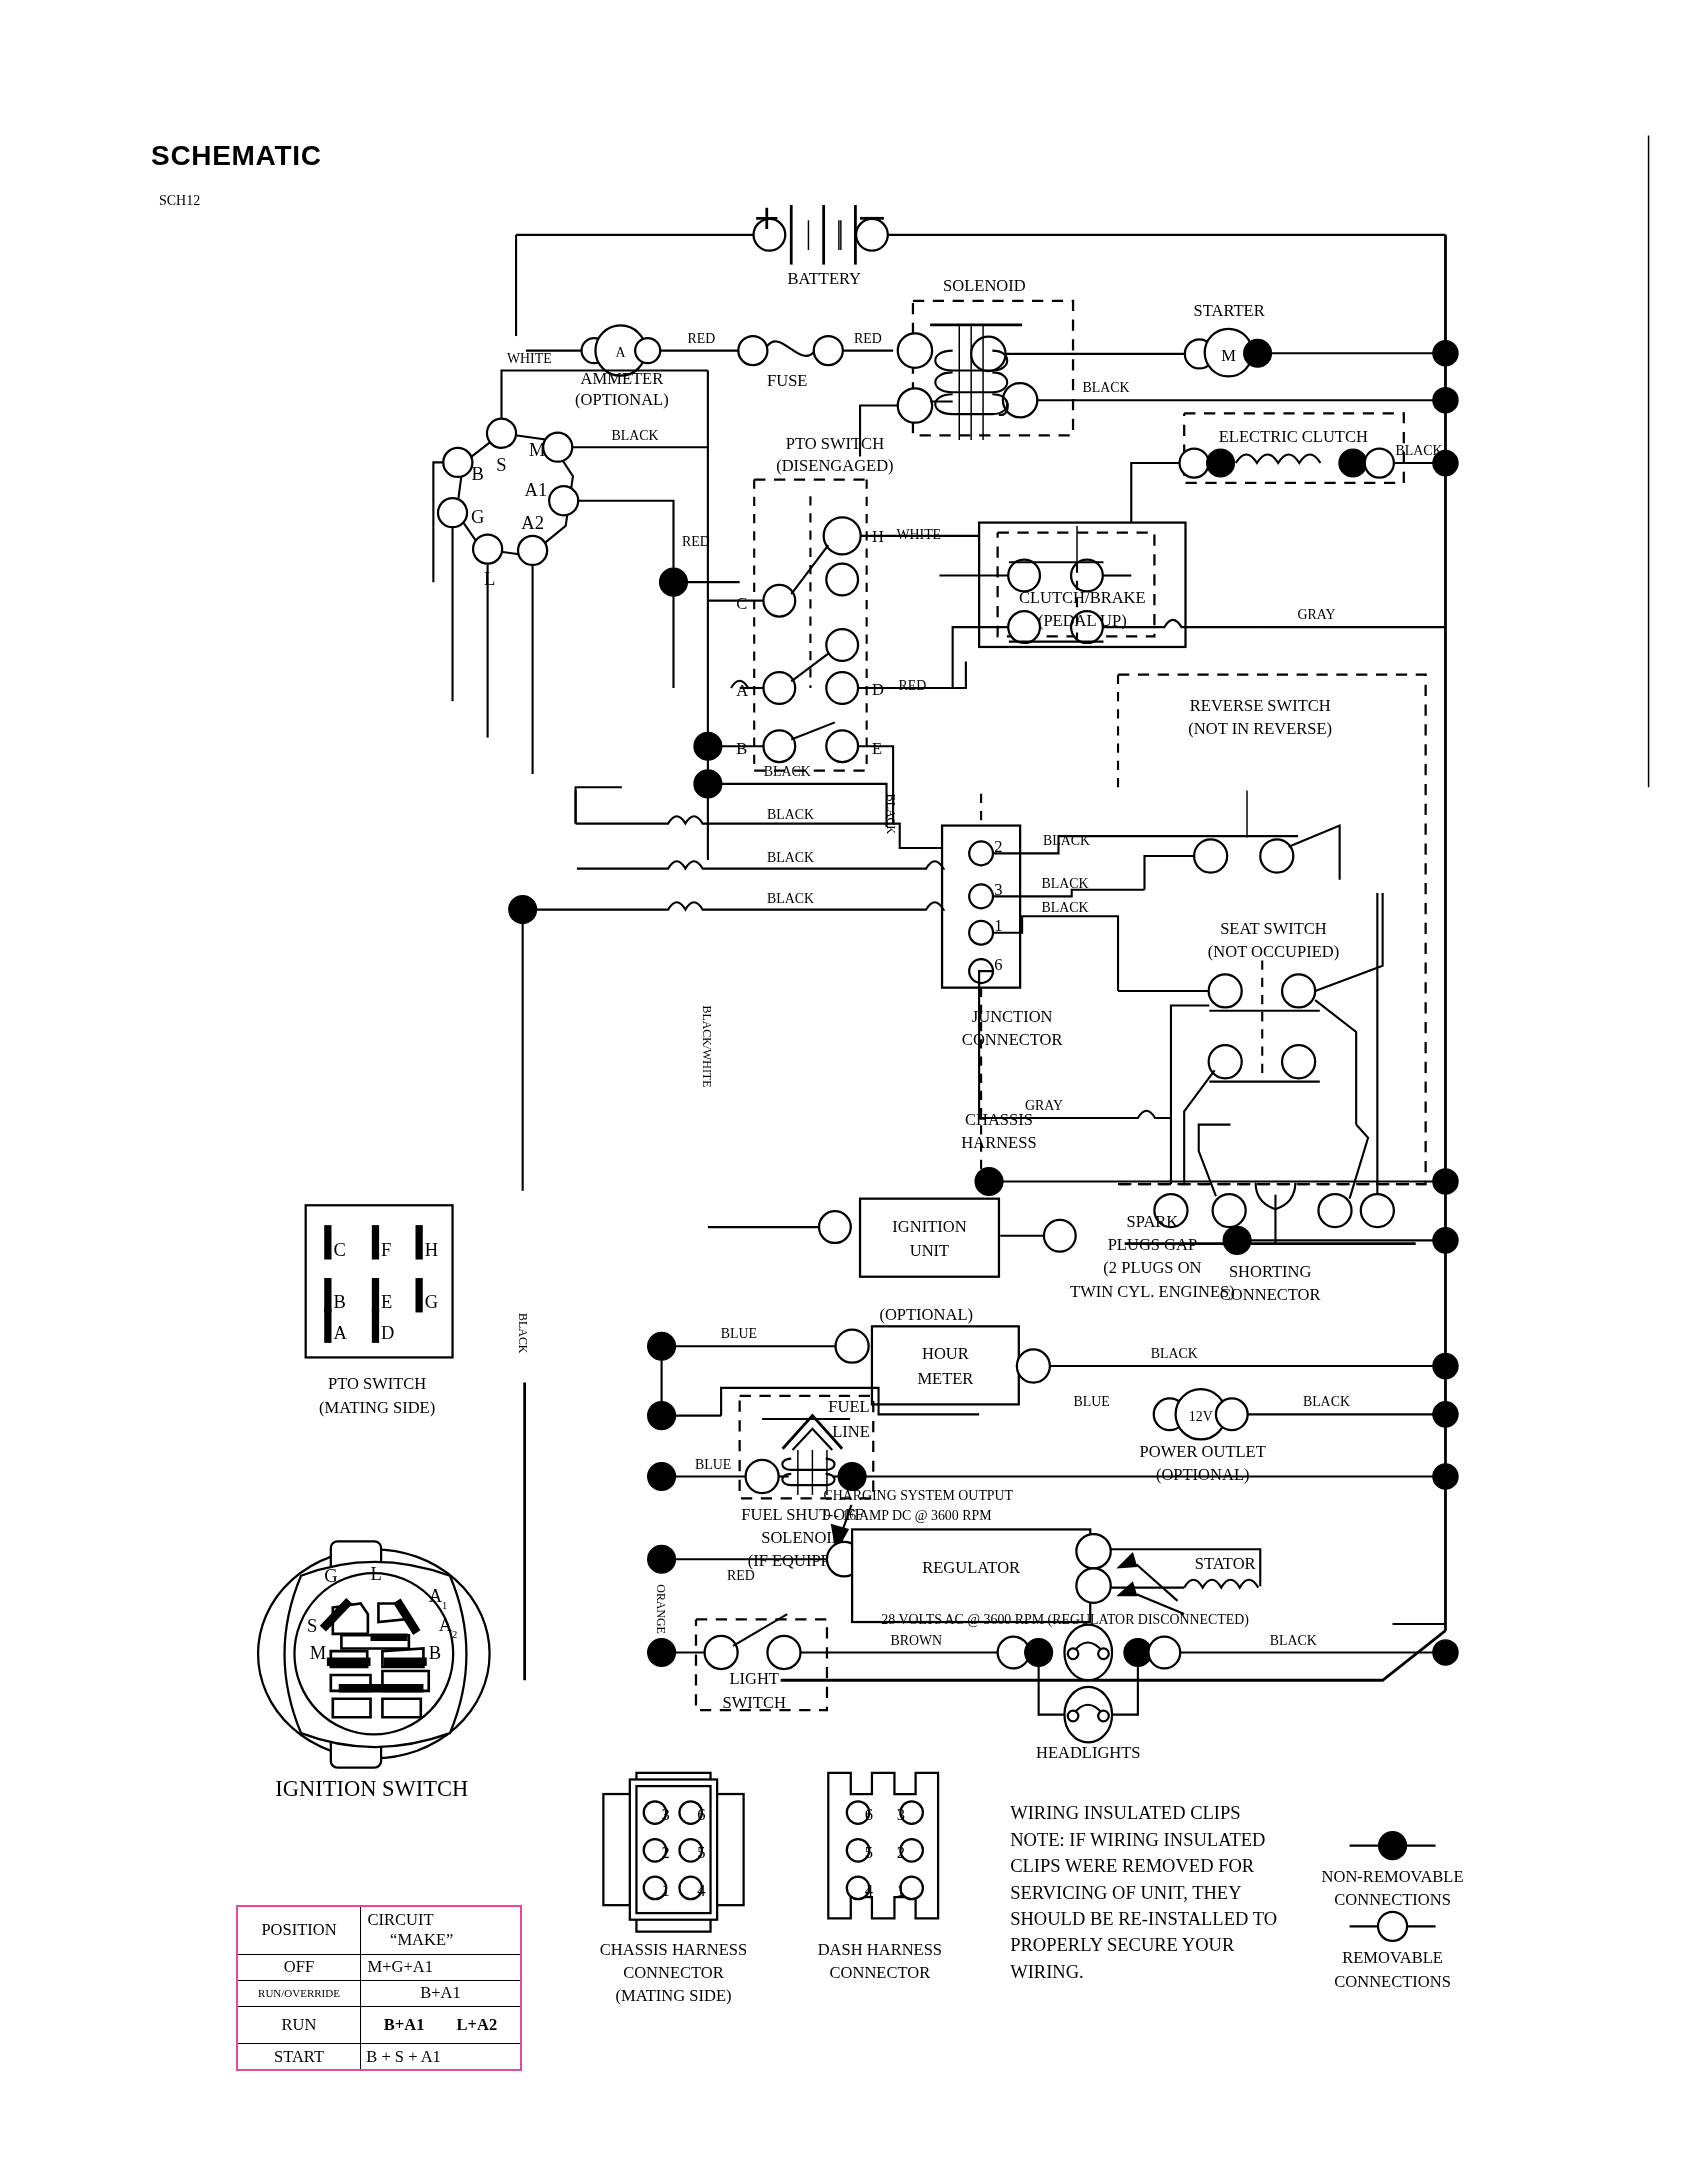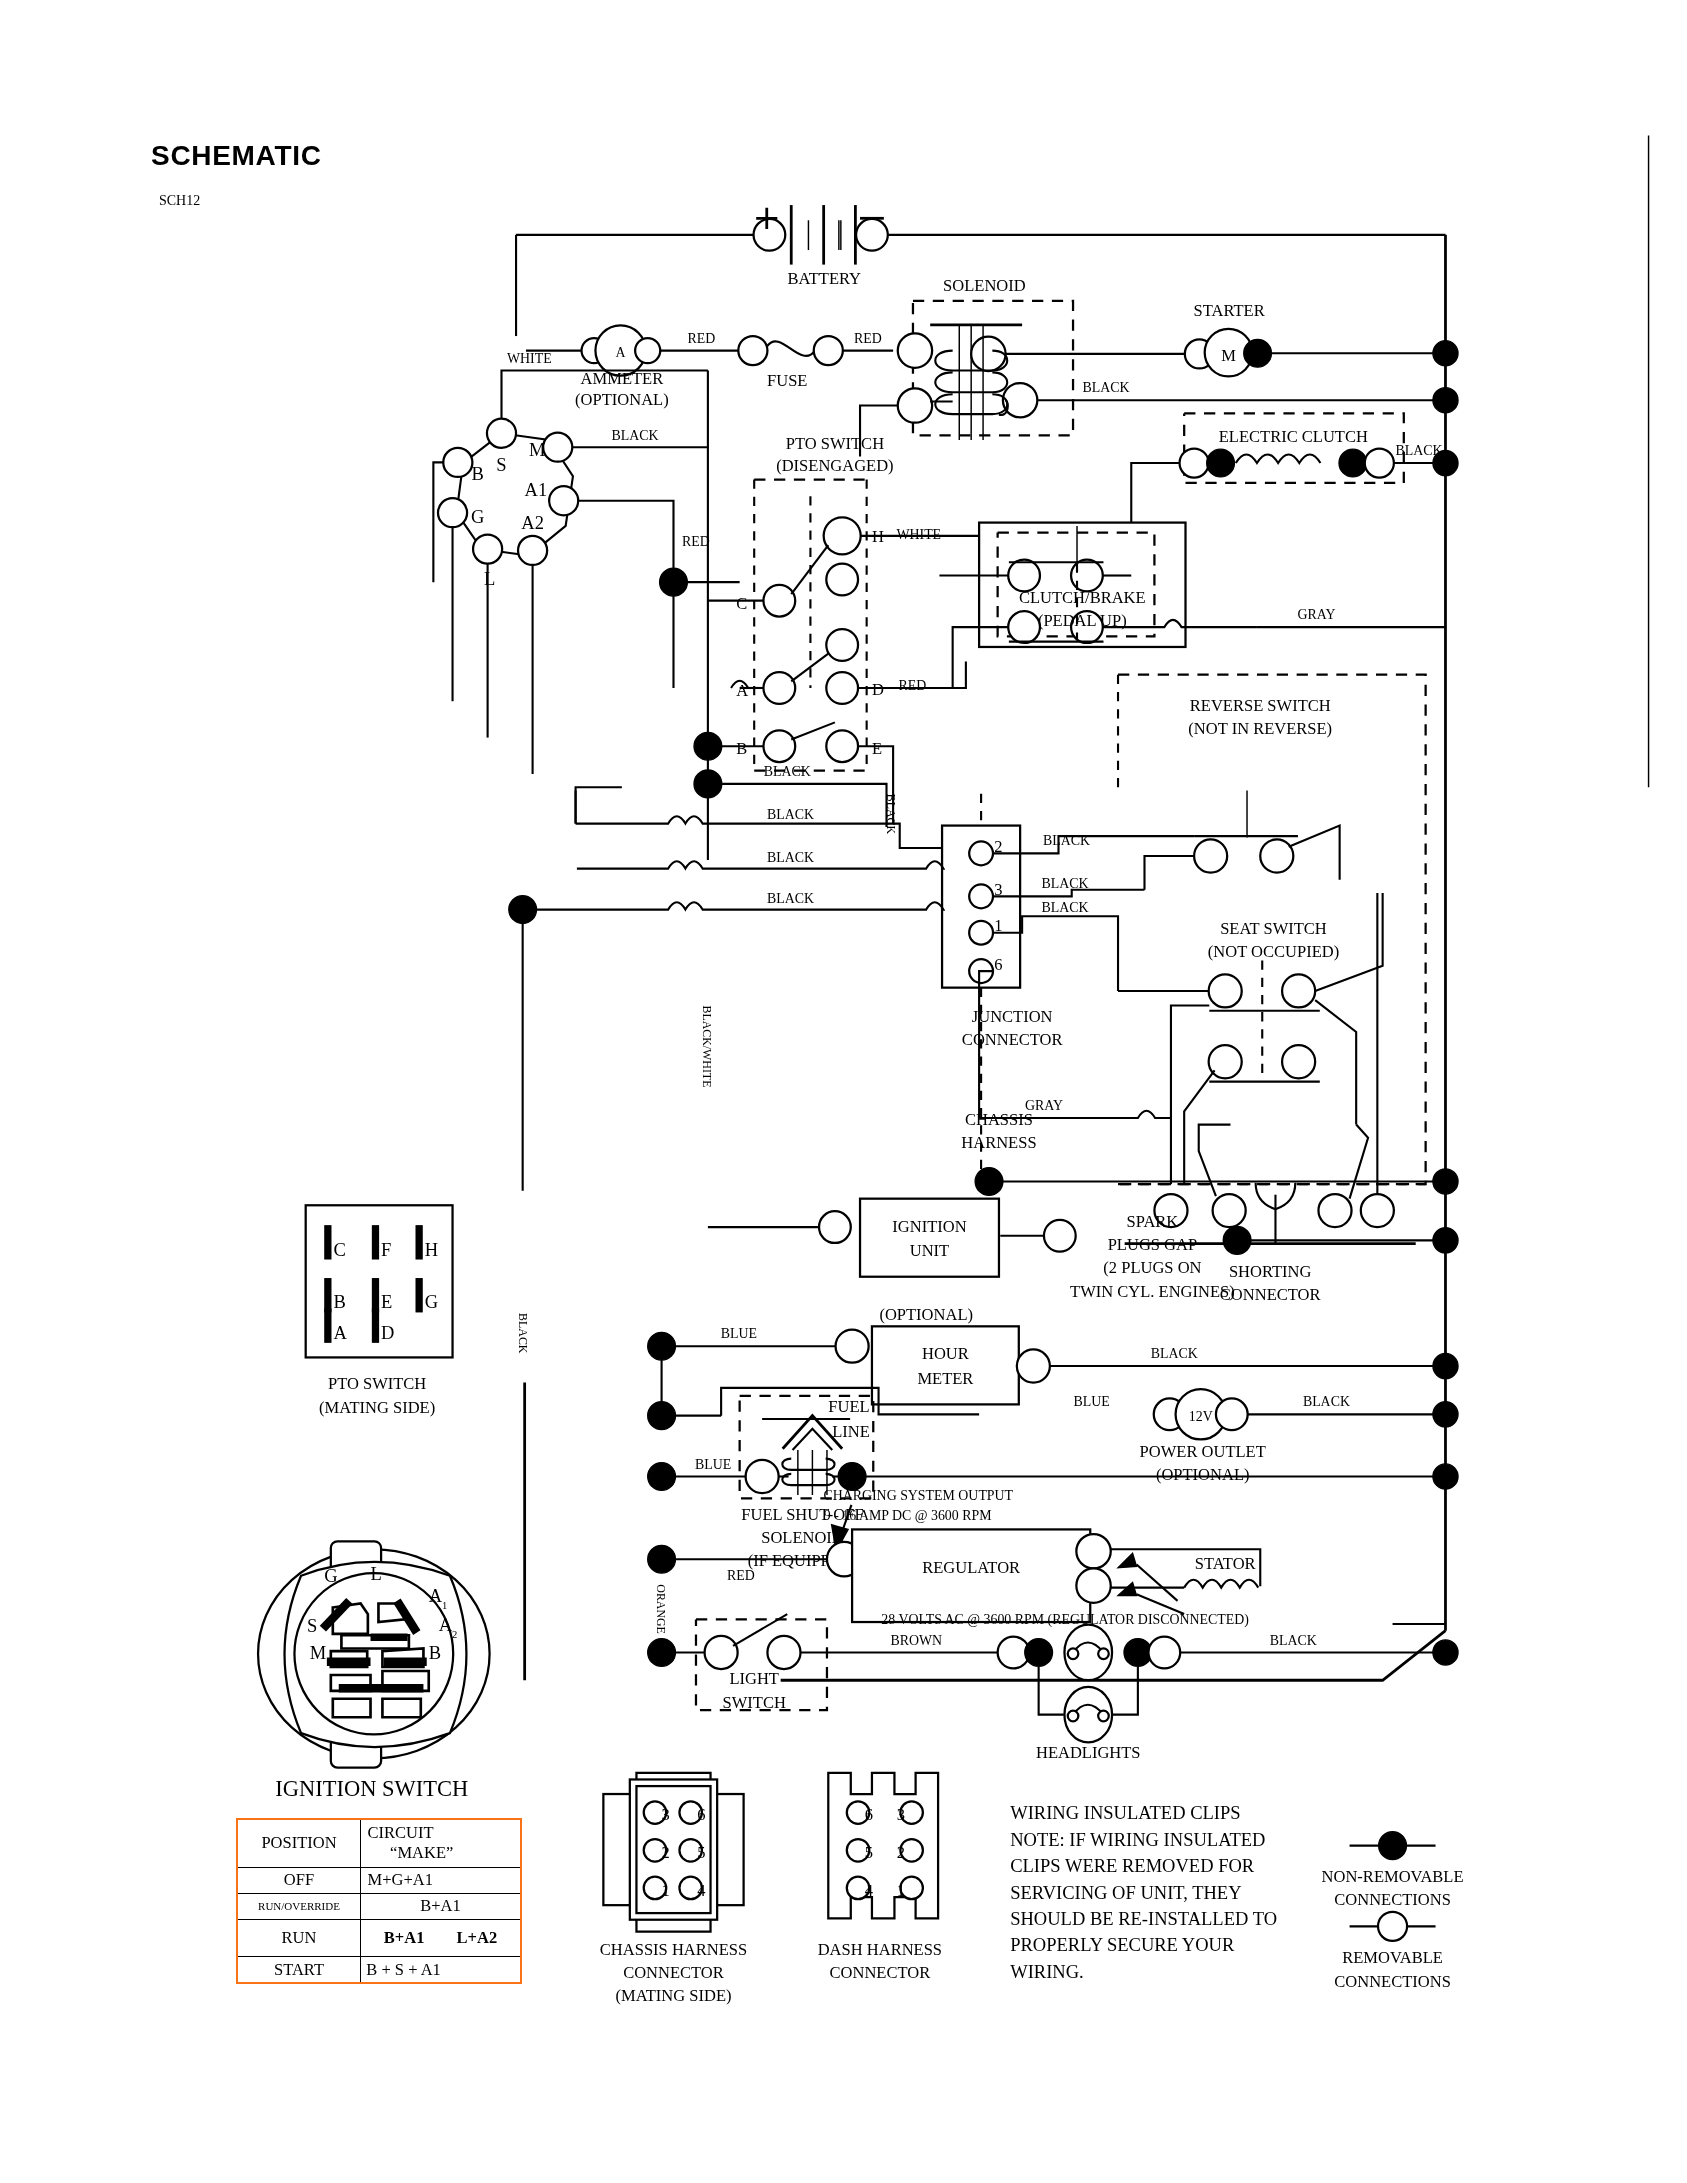--- a/index.html
+++ b/index.html
@@ -536,21 +536,21 @@
     <text class="lbl-b" x="1527" y="2790">NOTE:  IF WIRING INSULATED</text>
     <text class="lbl-b" x="1527" y="2830">CLIPS WERE REMOVED FOR</text>
     <text class="lbl-b" x="1527" y="2870">SERVICING OF UNIT, THEY</text>
     <text class="lbl-b" x="1527" y="2910">SHOULD BE RE-INSTALLED TO</text>
     <text class="lbl-b" x="1527" y="2950">PROPERLY SECURE YOUR</text>
     <text class="lbl-b" x="1527" y="2990">WIRING.</text>
 
     <path class="thin" d="M2492 205 L2492 1190" stroke-width="3"></path>
   </svg>
 
-  <table class="tbl" style="position:absolute;left:236px;top:1818px;width:286px;border:2px solid #f97316;font-size:16.5px;">
+  <table class="tbl" style="position:absolute;left:236px;top:1905px;width:286px;border:2px solid #ec4899;font-size:16.5px;">
     <tbody>
         <tr>
       <td style="border:1.3px solid #000;text-align:center;padding:3.3px 4px;width:114px;">POSITION</td>
       <td style="border:1.3px solid #000;text-align:left;padding:3.3px 6.6px;">
         <span>CIRCUIT</span>
         <span style="padding-left:22.5px;">“MAKE”</span>
       </td>
     </tr>
     <tr>
       <td style="border:1.3px solid #000;text-align:center;padding:2.6px 4px;">OFF</td>

